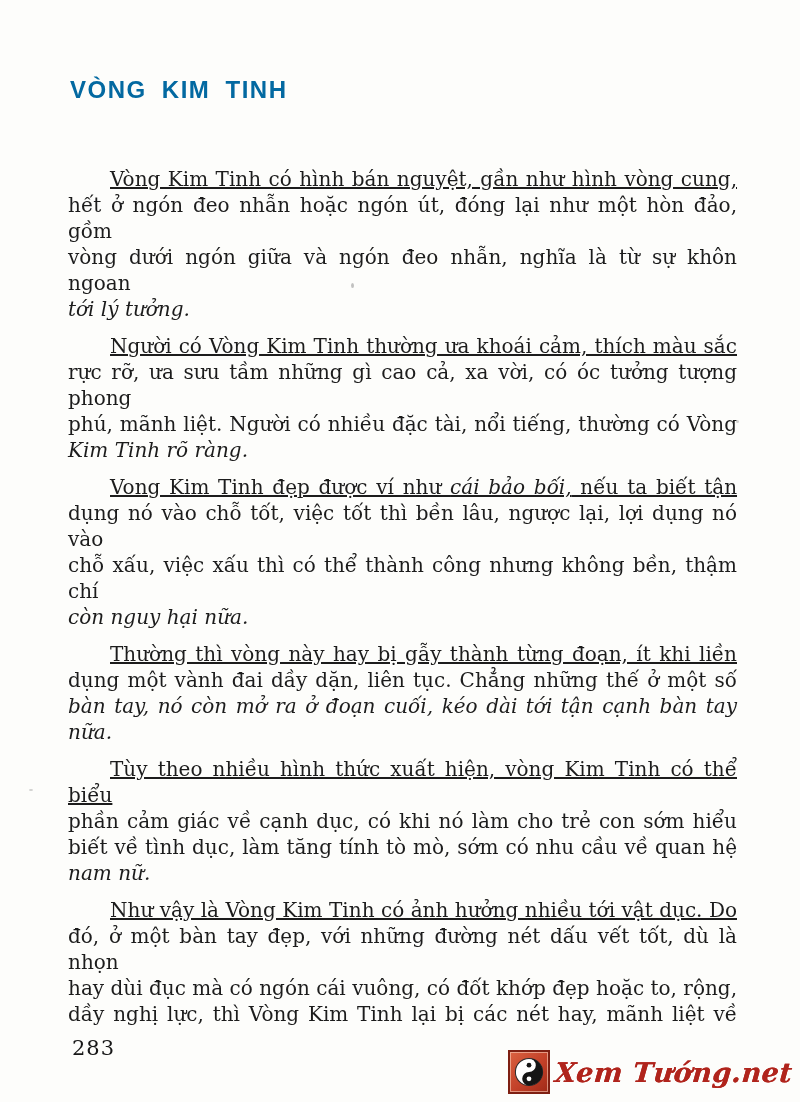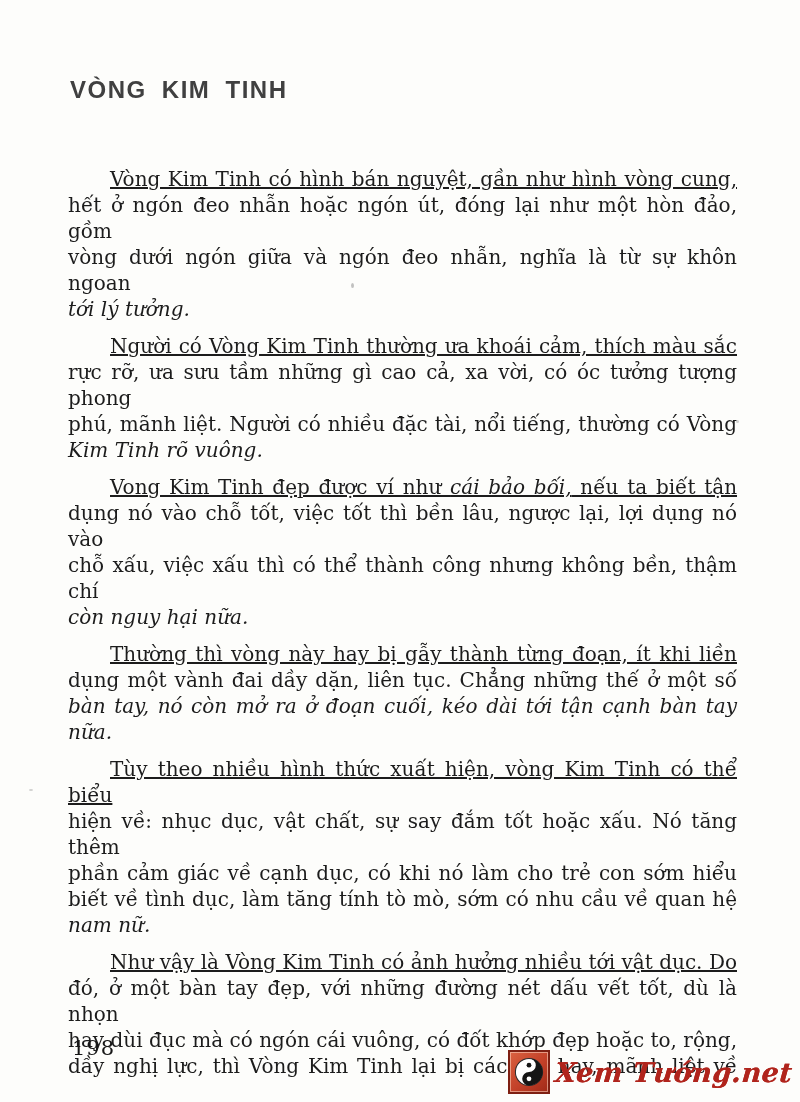--- a/index.html
+++ b/index.html
@@ -10,21 +10,21 @@
     background:#fdfdfb;
     color:#1c1c1c;
     font-family:"DejaVu Serif","Liberation Serif",serif;
     overflow:hidden;
   }
   .title{
     position:absolute;left:70px;top:76px;margin:0;
     font-family:"Liberation Sans","DejaVu Sans",sans-serif;
     font-size:24px;font-weight:700;
     letter-spacing:1.5px;word-spacing:7px;
-    color:#404040;
+    color:#0369a1;
   }
   .content{
     position:absolute;left:68px;top:166px;width:669px;
     font-size:20px;line-height:26px;
   }
   .para{margin:0 0 11px 0;}
   .line{
     text-align:justify;
     text-align-last:justify;
     white-space:normal;
@@ -72,53 +72,52 @@
       <div class="para">
         <div class="line first"><span>Vòng Kim Tinh có hình bán nguyệt, gần như hình vòng cung,</span></div>
         <div class="line"><span>hết ở ngón đeo nhẫn hoặc ngón út, đóng lại như một hòn đảo, gồm</span></div>
         <div class="line"><span>vòng dưới ngón giữa và ngón đeo nhẫn, nghĩa là từ sự khôn ngoan</span></div>
         <div class="line last"><span>tới lý tưởng.</span></div>
       </div>
       <div class="para">
         <div class="line first"><span>Người có Vòng Kim Tinh thường ưa khoái cảm, thích màu sắc</span></div>
         <div class="line"><span>rực rỡ, ưa sưu tầm những gì cao cả, xa vời, có óc tưởng tượng phong</span></div>
         <div class="line"><span>phú, mãnh liệt. Người có nhiều đặc tài, nổi tiếng, thường có Vòng</span></div>
-        <div class="line last"><span>Kim Tinh rõ vuông.</span></div>
+        <div class="line last"><span>Kim Tinh rõ ràng.</span></div>
       </div>
       <div class="para">
         <div class="line first"><span>Vong Kim Tinh đẹp được ví như </span><i>cái bảo bối,</i><span> nếu ta biết tận</span></div>
         <div class="line"><span>dụng nó vào chỗ tốt, việc tốt thì bền lâu, ngược lại, lợi dụng nó vào</span></div>
         <div class="line"><span>chỗ xấu, việc xấu thì có thể thành công nhưng không bền, thậm chí</span></div>
         <div class="line last"><span>còn nguy hại nữa.</span></div>
       </div>
       <div class="para">
         <div class="line first"><span>Thường thì vòng này hay bị gẫy thành từng đoạn, ít khi liền</span></div>
         <div class="line"><span>dụng một vành đai dầy dặn, liên tục. Chẳng những thế ở một số</span></div>
         <div class="line last"><span>bàn tay, nó còn mở ra ở đoạn cuối, kéo dài tới tận cạnh bàn tay nữa.</span></div>
       </div>
       <div class="para">
         <div class="line first"><span>Tùy theo nhiều hình thức xuất hiện, vòng Kim Tinh có thể biểu</span></div>
-        <div class="line"><span>hiện về: nhục dục, vật chất, sự say đắm tốt hoặc xấu. Nó tăng thêm</span></div>
         <div class="line"><span>phần cảm giác về cạnh dục, có khi nó làm cho trẻ con sớm hiểu</span></div>
         <div class="line"><span>biết về tình dục, làm tăng tính tò mò, sớm có nhu cầu về quan hệ</span></div>
         <div class="line last"><span>nam nữ.</span></div>
       </div>
       <div class="para">
         <div class="line first"><span>Như vậy là Vòng Kim Tinh có ảnh hưởng nhiều tới vật dục. Do</span></div>
         <div class="line"><span>đó, ở một bàn tay đẹp, với những đường nét dấu vết tốt, dù là nhọn</span></div>
         <div class="line"><span>hay dùi đục mà có ngón cái vuông, có đốt khớp đẹp hoặc to, rộng,</span></div>
         <div class="line"><span>dầy nghị lực, thì Vòng Kim Tinh lại bị các nét hay, mãnh liệt về</span></div>
       </div>
     </div>
 
   <div class="speck a"></div>
   <div class="speck b"></div>
   <div class="speck c"></div>
 
-  <span class="pagenum">198</span>
+  <span class="pagenum">283</span>
 
   <a class="watermark">
     <span class="logo-box">
       <svg width="34" height="36" viewBox="0 0 40 40" aria-hidden="true">
         <circle cx="20" cy="20" r="16" fill="#ffffff" stroke="#2a2a2a" stroke-width="1.2"></circle>
         <path d="M20,4 a16,16 0 0 1 0,32 a8,8 0 0 1 0,-16 a8,8 0 0 0 0,-16 Z" fill="#151515"></path>
         <circle cx="20" cy="12" r="2.8" fill="#151515"></circle>
         <circle cx="20" cy="28" r="2.8" fill="#ffffff"></circle>
       </svg>
     </span>

